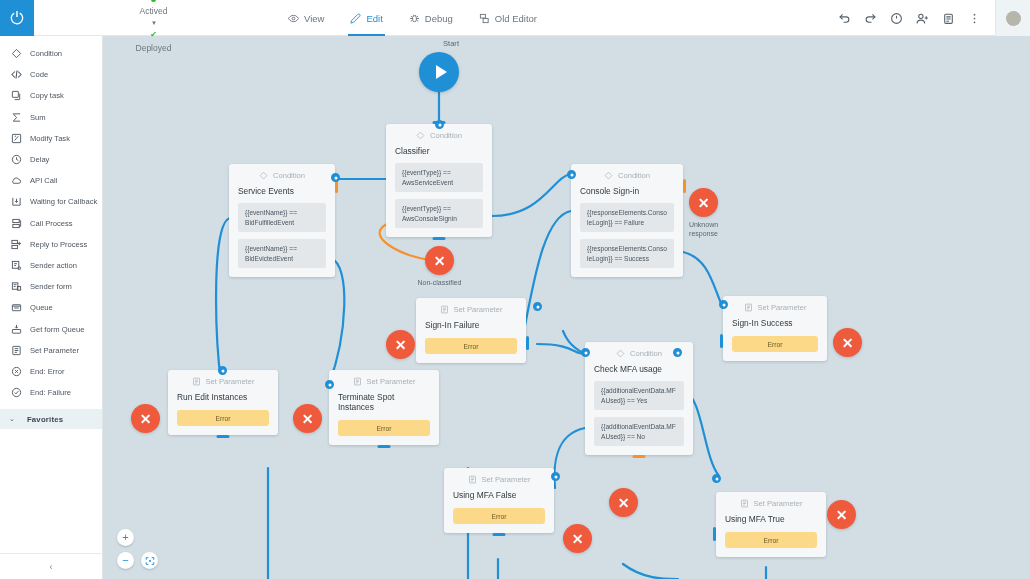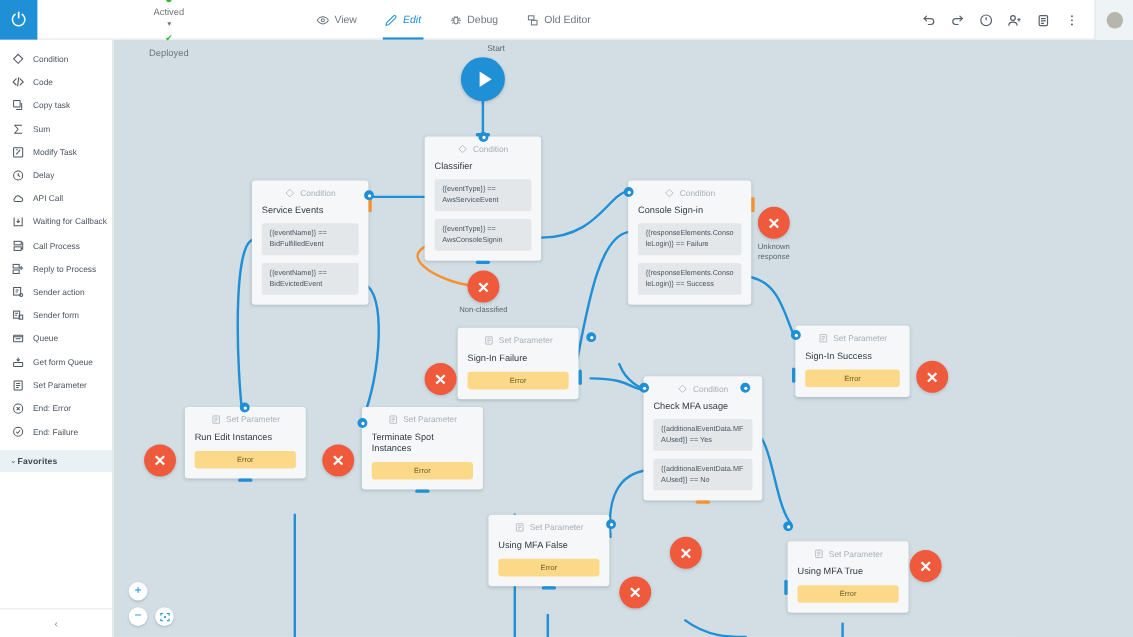--- a/index.html
+++ b/index.html
@@ -28,21 +28,21 @@
   .dot-green { width: 5px; height: 5px; border-radius: 50%; background: #2eb82e; display: inline-block; }
   .caret-dn { font-size: 6px; color: #6c757d; margin-left: 1px; }
   .chk { color: #2eb82e; font-size: 8px; }
   .deployed { color: #6c757d; }
 
   .tabs { display: flex; align-items: center; gap: 22px; flex: none; margin-left: 22px; height: 36px; }
   .tab {
     display: flex; align-items: center; gap: 5px; font-size: 9.5px; color: #6c757d;
     height: 36px; position: relative; padding: 0 2px; cursor: pointer;
   }
-  .tab.active { color: #1f8fd6; font-style: italic; }
+  .tab.active { color: #1f8fd6; }
   .tab.active::after {
     content: ""; position: absolute; left: 0; right: 0; bottom: 0; height: 2px; background: #1f8fd6;
   }
   .tab svg { display: block; }
 
   .top-right { margin-left: auto; display: flex; align-items: center; height: 36px; }
   .ticons { display: flex; align-items: center; gap: 13px; padding-right: 14px; }
   .ticon { color: #55606a; cursor: pointer; display: flex; }
   .avatar-cell {
     width: 35px; height: 36px; background: #eef3f6; border-left: 1px solid #e3e7ea;
@@ -58,21 +58,21 @@
   }
   .side-list { padding-top: 7px; flex: none; }
   .side-item {
     display: flex; align-items: center; gap: 8px;
     height: 21.2px; padding-left: 11px; cursor: pointer;
   }
   .side-ic { width: 11px; height: 11px; color: #4c5560; display: flex; align-items: center; justify-content: center; flex: none; }
   .side-label { font-size: 7.6px; color: #4c5560; white-space: nowrap; }
   .favorites {
     margin-top: 6px; height: 20px; background: #eaf1f5;
-    display: flex; align-items: center; gap: 1px; padding-left: 9px; cursor: pointer;
+    display: flex; align-items: center; gap: 12px; padding-left: 9px; cursor: pointer;
   }
   .fav-ch { font-size: 7px; color: #5b6670; }
   .fav-label { font-size: 7.8px; font-weight: bold; color: #3d4650; letter-spacing: .2px; }
   .side-bottom {
     margin-top: auto; height: 26px; border-top: 1px solid #e6eaee;
     display: flex; align-items: center; justify-content: center; cursor: pointer;
   }
   .side-bottom span { font-size: 9px; color: #7a838c; }
 
   

